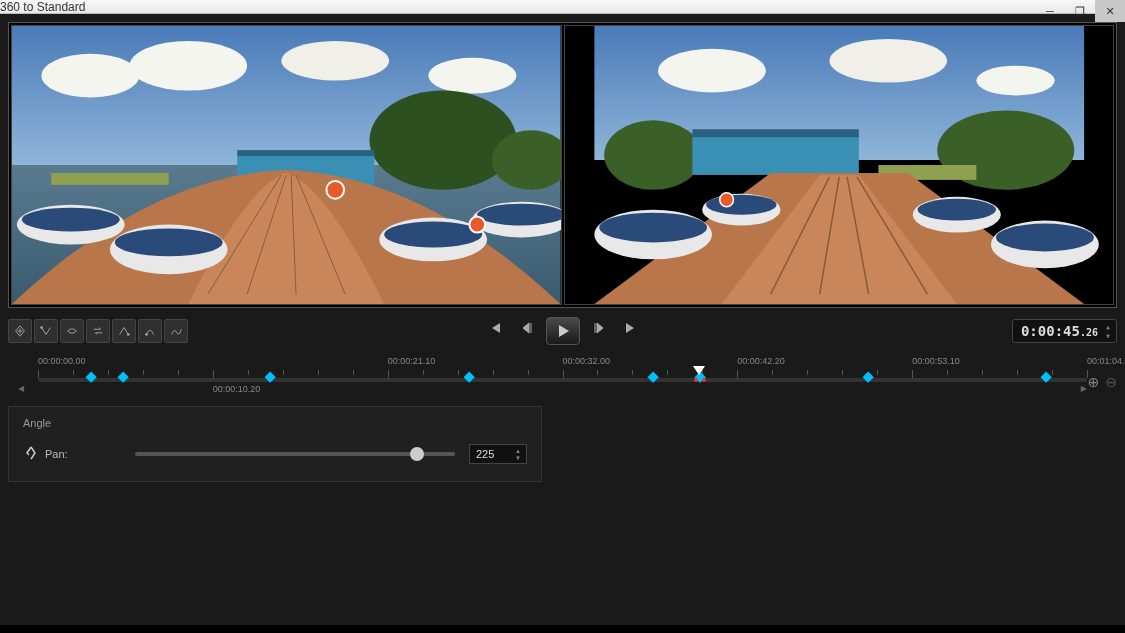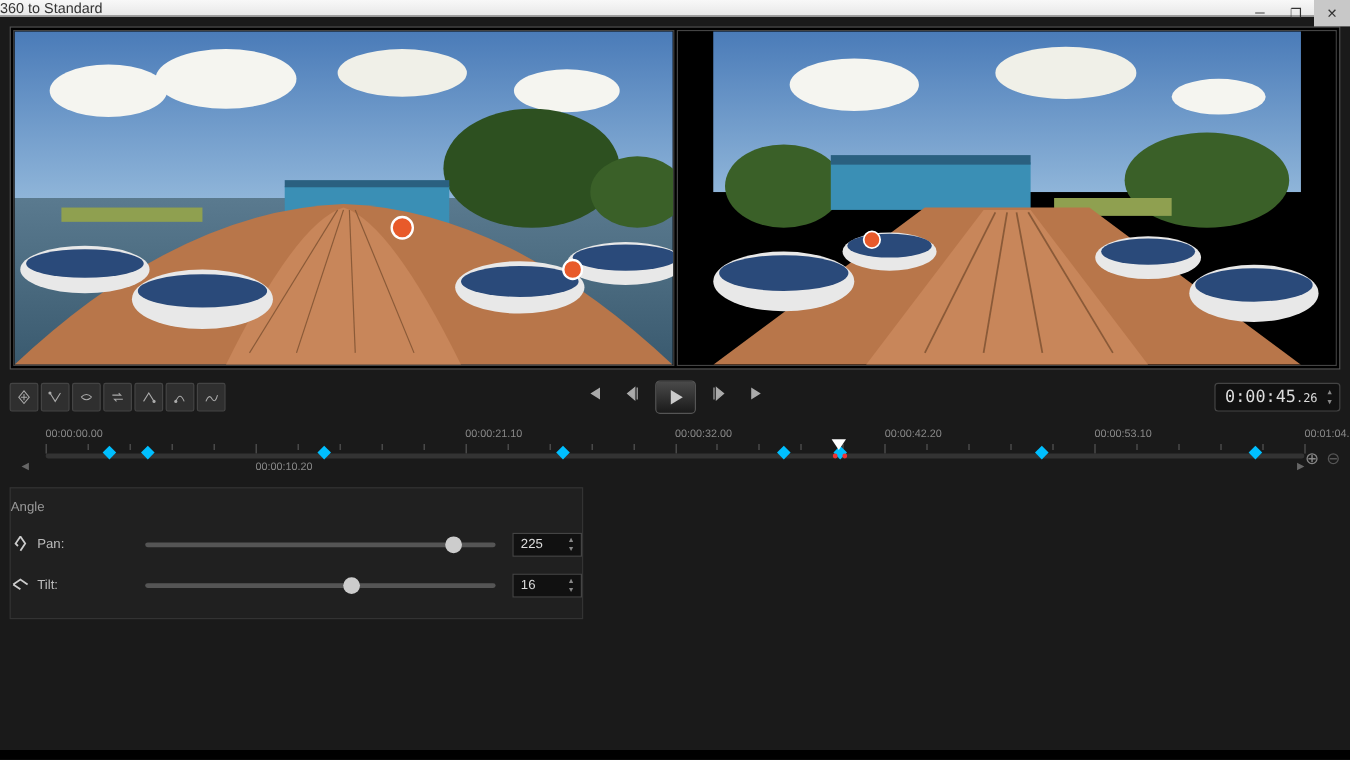--- a/index.html
+++ b/index.html
@@ -33,31 +33,31 @@
 .track { position: absolute; top: 22px; left: 0; right: 0; height: 4px; background: #333; border-radius: 2px; }
 .kf-marker { position: absolute; top: 20px; width: 8px; height: 8px; background: #00bfff; transform: rotate(45deg) translateX(-50%); }
 .playhead { position: absolute; top: 10px; width: 0; height: 0; border-left: 6px solid transparent; border-right: 6px solid transparent; border-top: 9px solid #fff; transform: translateX(-6px); }
 .play-red { position: absolute; top: 22px; width: 4px; height: 4px; background: #e33; border-radius: 50%; transform: translateX(-2px); }
 .play-red.r2 { left: 2px; }
 .zoom-icons { position: absolute; right: 0; top: 18px; display: flex; gap: 6px; }
 .zoom-icons span { cursor: pointer; color: #888; font-size: 14px; }
 .tri-nav { position: absolute; top: 28px; font-size: 8px; color: #666; }
 .tri-nav.left { left: 10px; }
 .tri-nav.right { right: 30px; }
-.params { margin-top: 10px; border: 1px solid #333; padding: 10px 0; width: 478px; background: #202020; }
+.params { margin-top: 10px; border: 1px solid #333; padding: 10px 14px; width: 534px; background: #202020; }
 .params .label { color: #999; font-size: 11px; margin-bottom: 8px; }
 .param-row { display: flex; align-items: center; height: 34px; }
 .param-row .icon { width: 22px; color: #ccc; }
 .param-row .pname { width: 90px; color: #bbb; }
 .slider { flex: 1; height: 4px; background: #555; position: relative; border-radius: 2px; margin-right: 14px; cursor: pointer; }
 .slider .thumb { position: absolute; top: -5px; width: 14px; height: 14px; background: #ccc; border-radius: 50%; transform: translateX(-7px); }
 .valbox { width: 58px; background: #111; border: 1px solid #444; padding: 3px 14px 3px 6px; color: #ddd; font-size: 11px; position: relative; }
 .footer { margin-top: auto; height: 40px; background: #252525; display: flex; align-items: center; justify-content: flex-end; gap: 10px; padding-right: 14px; border-top: 1px solid #333; }
 .fbtn { width: 100px; height: 24px; background: linear-gradient(#3a3a3a, #2a2a2a); border: 1px solid #555; color: #ccc; display: flex; align-items: center; justify-content: center; cursor: pointer; border-radius: 3px; font-size: 11px; }
-.pos-rel { position: relative; }
+.pos-rel { position: relative; font-weight: bold; }
 </style>
 </head>
 <body>
 
 <div class="titlebar">
   <span class="title">360 to Standard</span>
   <div class="winbtns">
     <div class="winbtn">─</div>
     <div class="winbtn">❐</div>
     <div class="winbtn close">✕</div>
@@ -300,33 +300,17 @@
         </div>
       <div class="valbox">
         <span>225</span>
         <div class="spinbtns">
             <div class="spinbtn">▲</div>
             <div class="spinbtn">▼</div>
           </div>
       </div>
     </div>
 
-    <div class="param-row">
-      <div class="icon"><svg width="16" height="16">
-            <path d="M2 8 L8 4 L14 8 M2 8 L8 12" fill="none" stroke="#ccc" stroke-width="1.5"></path>
-          </svg></div>
-      <div class="pname">Tilt:</div>
-      <div class="slider">
-          <div class="thumb" id="tilt-thumb" style="left: 59%;"></div>
-        </div>
-      <div class="valbox">
-        <span>16</span>
-        <div class="spinbtns">
-            <div class="spinbtn">▲</div>
-            <div class="spinbtn">▼</div>
-          </div>
-      </div>
-    </div>
 
   </div>
 
 
 </div>
 
 </body></html>

